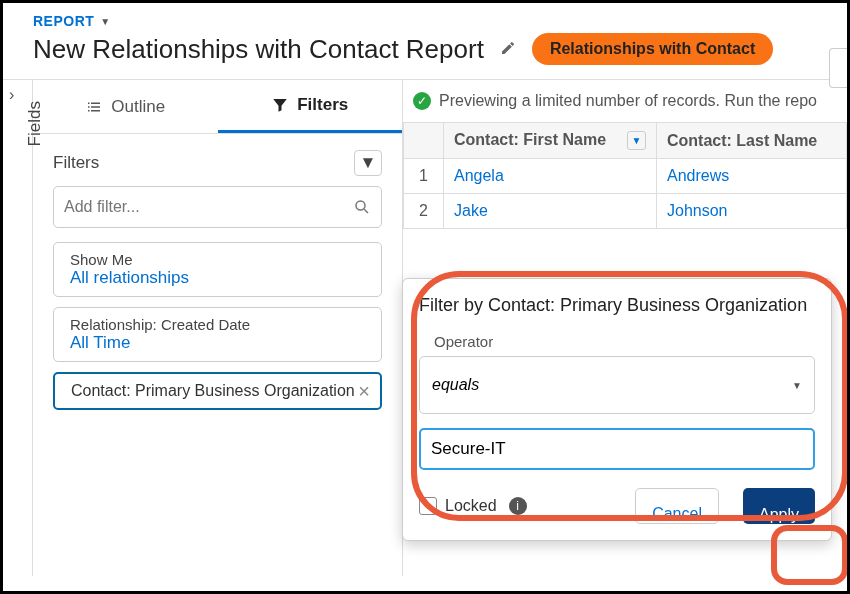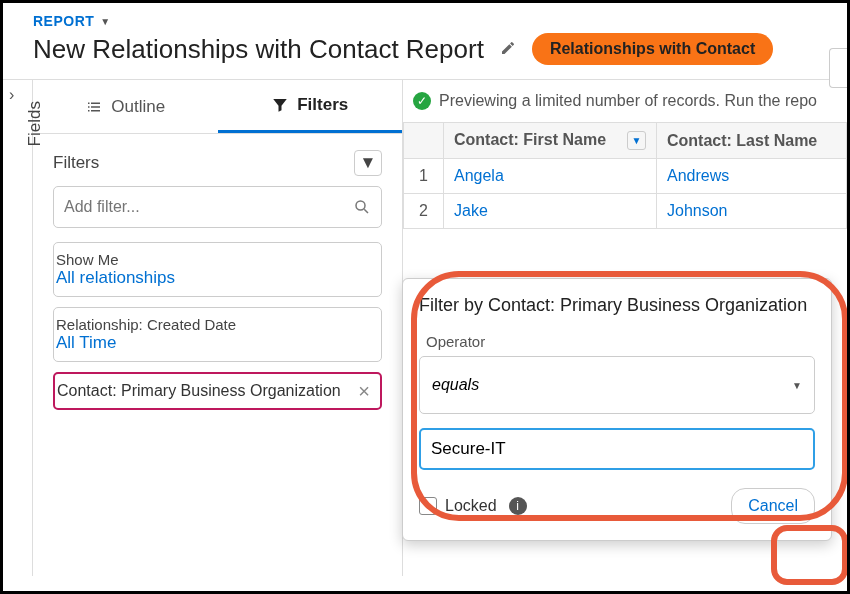--- a/index.html
+++ b/index.html
@@ -22,48 +22,48 @@
   .tabs { display:flex; height:54px; border-bottom:1px solid #ddd; }
   .tab { flex:1; display:flex; align-items:center; justify-content:center; gap:8px; font-size:17px; color:#555; cursor:pointer; }
   .tab.active { color:#222; font-weight:700; border-bottom:3px solid #0070d2; }
   .tab svg { width:18px; height:18px; }
   .panel { padding: 16px 20px; }
   .filters-hdr { display:flex; align-items:center; justify-content:space-between; margin-bottom:10px; }
   .filters-hdr span { font-size:17px; color:#444; }
   .dd-ico { width:28px; height:26px; border:1px solid #ccc; border-radius:4px; display:flex; align-items:center; justify-content:center; cursor:pointer; }
   .add-filter { display:flex; align-items:center; border:1px solid #ccc; border-radius:5px; height:42px; padding:0 10px; margin-bottom:14px; }
   .add-filter input { border:none; outline:none; flex:1; font-size:16px; color:#888; }
-  .fcard { border:1px solid #ccc; border-radius:5px; padding:8px 2px; margin-bottom:10px; position:relative; }
+  .fcard { border:1px solid #ccc; border-radius:5px; padding:8px 16px; margin-bottom:10px; position:relative; }
   .fcard .l1 { font-size:15px; color:#444; }
   .fcard .l2 { font-size:17px; color:#0070d2; }
   .fcard .l2b { font-size:16px; color:#333; }
-  .fcard.sel { border:2px solid #be185d; }
+  .fcard.sel { border:2px solid #0369a1; }
   .fcard .x { position:absolute; right:10px; top:50%; transform:translateY(-50%); color:#888; font-size:20px; cursor:pointer; }
   
   .right { flex:1; position:relative; overflow:hidden; }
   .preview-bar { display:flex; align-items:center; gap:8px; padding:12px 10px; color:#555; font-size:16px; }
   .check-ico { width:18px; height:18px; border-radius:50%; background:#26a541; display:flex; align-items:center; justify-content:center; color:#fff; font-size:12px; }
   table { border-collapse:collapse; width:100%; }
   th, td { border:1px solid #ddd; padding:8px 10px; text-align:left; font-size:16px; }
   th { background:#f6f6f6; color:#555; position:relative; }
   th .sort { float:right; width:19px; height:19px; border:1px solid #ccc; border-radius:3px; display:inline-flex; align-items:center; justify-content:center; font-size:10px; color:#0070d2; }
   td.idx { width:40px; color:#555; text-align:center; }
   td.link { color:#0070d2; }
   
   .popup { position:absolute; left:399px; top:275px; width:430px; background:#fff; border:1px solid #ccc; border-radius:6px; box-shadow:0 4px 14px rgba(0,0,0,.2); padding:14px 16px 16px 16px; }
   .popup h3 { font-size:18px; font-weight:400; color:#222; line-height:1.35; margin-bottom:16px; }
-  .op-lbl { font-size:15px; color:#555; margin-bottom:6px; margin-left:7px; }
+  .op-lbl { font-size:15px; color:#555; margin-bottom:6px; margin-left:15px; }
   .op-sel { border:1px solid #ccc; border-radius:5px; height:58px; display:flex; align-items:center; justify-content:space-between; padding:0 12px; font-size:16px; margin-bottom:14px; cursor:pointer;font-style:italic; }
   .val-in { border:2px solid #2f9fe6; border-radius:5px; height:42px; width:100%; padding:8px 10px; font-size:17px; outline:none; margin-bottom:18px; }
   .pop-bot { display:flex; align-items:center; justify-content:space-between; }
   .chk { display:flex; align-items:center; gap:8px; font-size:16px; color:#333; }
   .chk .box { width:18px; height:18px; border:1px solid #888; border-radius:3px; }
   .info { width:18px; height:18px; border-radius:50%; background:#555; color:#fff; display:inline-flex; align-items:center; justify-content:center; font-size:12px; margin-left:4px; }
   .btns { display:flex; gap:8px; }
-  .btn { height:36px; padding:0 16px; border-radius:14px; font-size:16px; cursor:pointer; display:flex; align-items:center;margin-left:16px; }
+  .btn { height:36px; padding:0 16px; border-radius:5px; font-size:16px; cursor:pointer; display:flex; align-items:flex-end;margin-left:16px; }
   .btn.cancel { border:1px solid #ccc; background:#fff; color:#0070d2; }
   .btn.apply { border:none; background:#0b3e7c; color:#fff; }
   
   .hl1 { position:absolute; border:6px solid #e85a3a; border-radius:48px; pointer-events:none; }
   .h-main { left:408px; top:268px; width:437px; height:250px; }
   .h-apply { left:768px; top:522px; width:77px; height:60px; border-radius:16px; }
   .tri { font-size:10px; color:#555; }
 </style>
 </head>
 <body>
@@ -174,19 +174,22 @@
     <div class="pop-bot">
       <div class="chk">
         <span class="box"></span>
         <span>Locked</span>
         <span class="info">i</span>
       </div>
       <div class="btns">
         <div class="btn cancel">
             <span>Cancel</span>
           </div>
+        <div class="btn apply">
+            <span>Apply</span>
+          </div>
       </div>
     </div>
   </div>
 
   <div class="hl1 h-main"></div>
   <div class="hl1 h-apply"></div>
 </div>
 
 </body></html>

